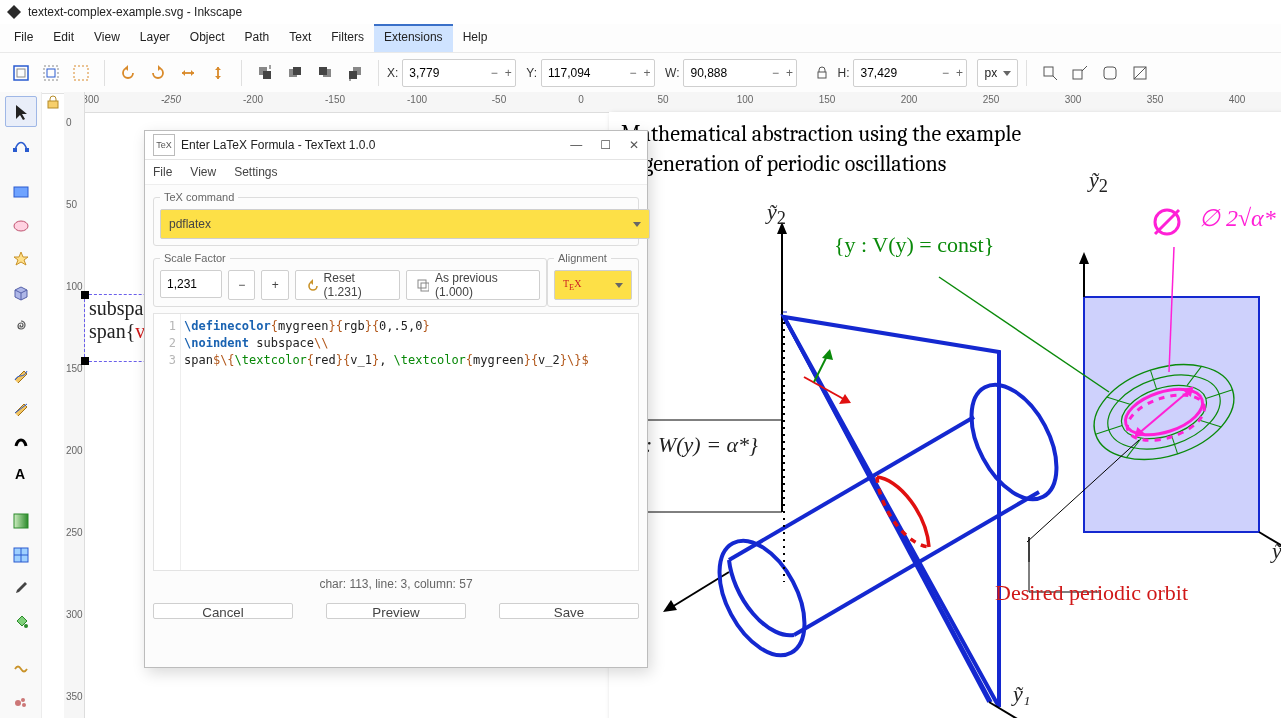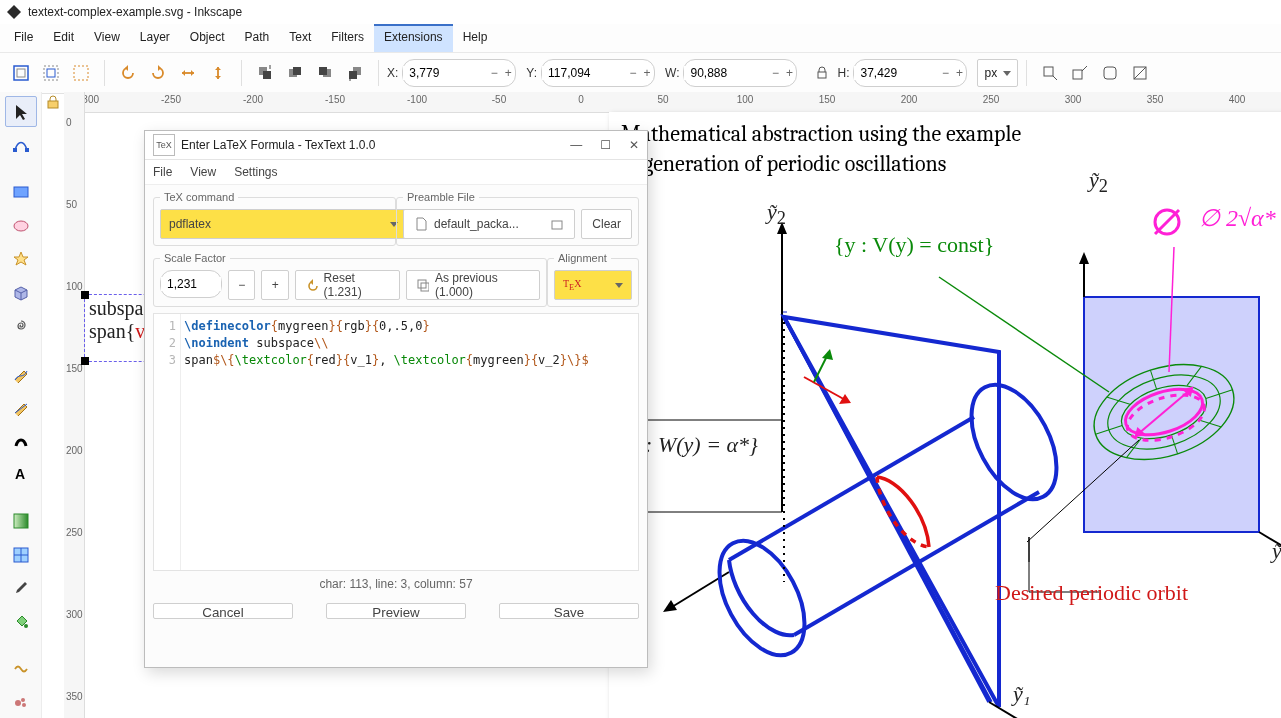--- a/index.html
+++ b/index.html
@@ -20,21 +20,21 @@
   
   .menubar{height:28px;display:flex;align-items:stretch;padding:0 4px;border-bottom:1px solid #e9e9e9;background:var(--menubar-bg);}
   .menubar .menu-item{padding:6px 10px;cursor:default;}
   .menubar .menu-item.active{background:#cfe3ff;border-top:2px solid #3a70c8;padding-top:4px;}
   
   .toolrow{height:40px;display:flex;align-items:center;padding:0 6px;background:var(--menubar-bg);border-bottom:1px solid #e2e2e2;gap:0;}
   .toolrow .sep{width:1px;height:26px;background:#e0e0e0;margin:0 8px;}
   .tbtn{width:28px;height:28px;display:flex;align-items:center;justify-content:center;border:1px solid transparent;border-radius:2px;}
   .coordgrp{display:flex;align-items:center;margin-right:10px;}
   .coordgrp label{margin-right:4px;color:#333;}
-  .numbox{display:flex;align-items:center;border:1px solid var(--btn-border);background:#fff;height:26px;border-radius:12px;}
+  .numbox{display:flex;align-items:center;border:1px solid var(--btn-border);background:#fff;height:26px;border-radius:2px;}
   .numbox input{border:none;width:72px;padding:0 6px;outline:none;font-size:12px;}
   .numbox .step{width:14px;text-align:center;color:#666;}
   .unitbox{display:flex;align-items:center;border:1px solid var(--btn-border);background:#fff;height:26px;border-radius:2px;padding:0 6px;gap:6px;}
 
   
   .workspace{position:absolute;top:92px;bottom:0;left:0;right:0;display:flex;}
   .tool-col{width:42px;background:#f9f9f9;border-right:1px solid #ececec;display:flex;flex-direction:column;align-items:center;padding-top:4px;gap:2px;box-sizing:border-box;}
   .tool-col .tool{width:30px;height:30px;display:flex;align-items:center;justify-content:center;border:1px solid transparent;border-radius:2px;}
   .tool-col .tool.sel{background:#e9eef9;border-color:#9fb7e6;}
   .lockcol{width:22px;display:flex;justify-content:center;padding-top:2px;}
@@ -363,21 +363,21 @@
   <div class="lockcol">
      <svg width="16" height="16">
         <rect x="3" y="7" width="10" height="7" fill="#f7cf6b" stroke="#b58b28"></rect>
         <path d="M5 7 V5 a3 3 0 0 1 6 0 V7" fill="none" stroke="#b58b28"></path>
       </svg>
   </div>
 
   <div class="canvas-area">
     <div class="ruler-h" id="ruler-h">
         <div class="ticklabel" style="left: 25px;">-300</div>
-        <div class="ticklabel" style="left: 107px;">-250</div>
+        <div class="ticklabel" style="left: 107px; font-style: italic;">-250</div>
         <div class="ticklabel" style="left: 189px;">-200</div>
         <div class="ticklabel" style="left: 271px;">-150</div>
         <div class="ticklabel" style="left: 353px;">-100</div>
         <div class="ticklabel" style="left: 435px;">-50</div>
         <div class="ticklabel" style="left: 517px;">0</div>
         <div class="ticklabel" style="left: 599px;">50</div>
         <div class="ticklabel" style="left: 681px;">100</div>
         <div class="ticklabel" style="left: 763px;">150</div>
         <div class="ticklabel" style="left: 845px;">200</div>
         <div class="ticklabel" style="left: 927px;">250</div>
@@ -559,37 +559,20 @@
             <span>Settings</span>
           </div>
 
          <div class="tt-body">
            <div class="tt-row">
              <fieldset class="tt-fs" style="flex:1">
                <legend>TeX command</legend>
                <div class="tt-select" style="width:100%">
                   <span>pdflatex</span>
                   <span class="caret"></span>
-               </div>
-             </fieldset>
-             <fieldset class="tt-fs" style="flex:1">
-               <legend>Preamble File</legend>
-               <div style="display:flex;gap:6px">
-                 <div class="tt-btn" style="flex:1;justify-content:flex-start">
-                    <svg width="14" height="14">
-                      <path d="M3 1h6l3 3v9H3z" fill="none" stroke="#888"></path>
-                    </svg>
-                    <span>default_packa...</span>
-                    <svg width="14" height="14" style="margin-left:auto">
-                      <rect x="2" y="4" width="10" height="8" fill="none" stroke="#888"></rect>
-                    </svg>
-                 </div>
-                 <div class="tt-btn">
-                    <span>Clear</span>
-                  </div>
                </div>
              </fieldset>
            </div>
 
            <div class="tt-row">
              <fieldset class="tt-fs" style="flex:3">
                <legend>Scale Factor</legend>
                <div style="display:flex;gap:6px">
                  <div class="numbox">
                    <input style="width: 48px;" value="1,231">

